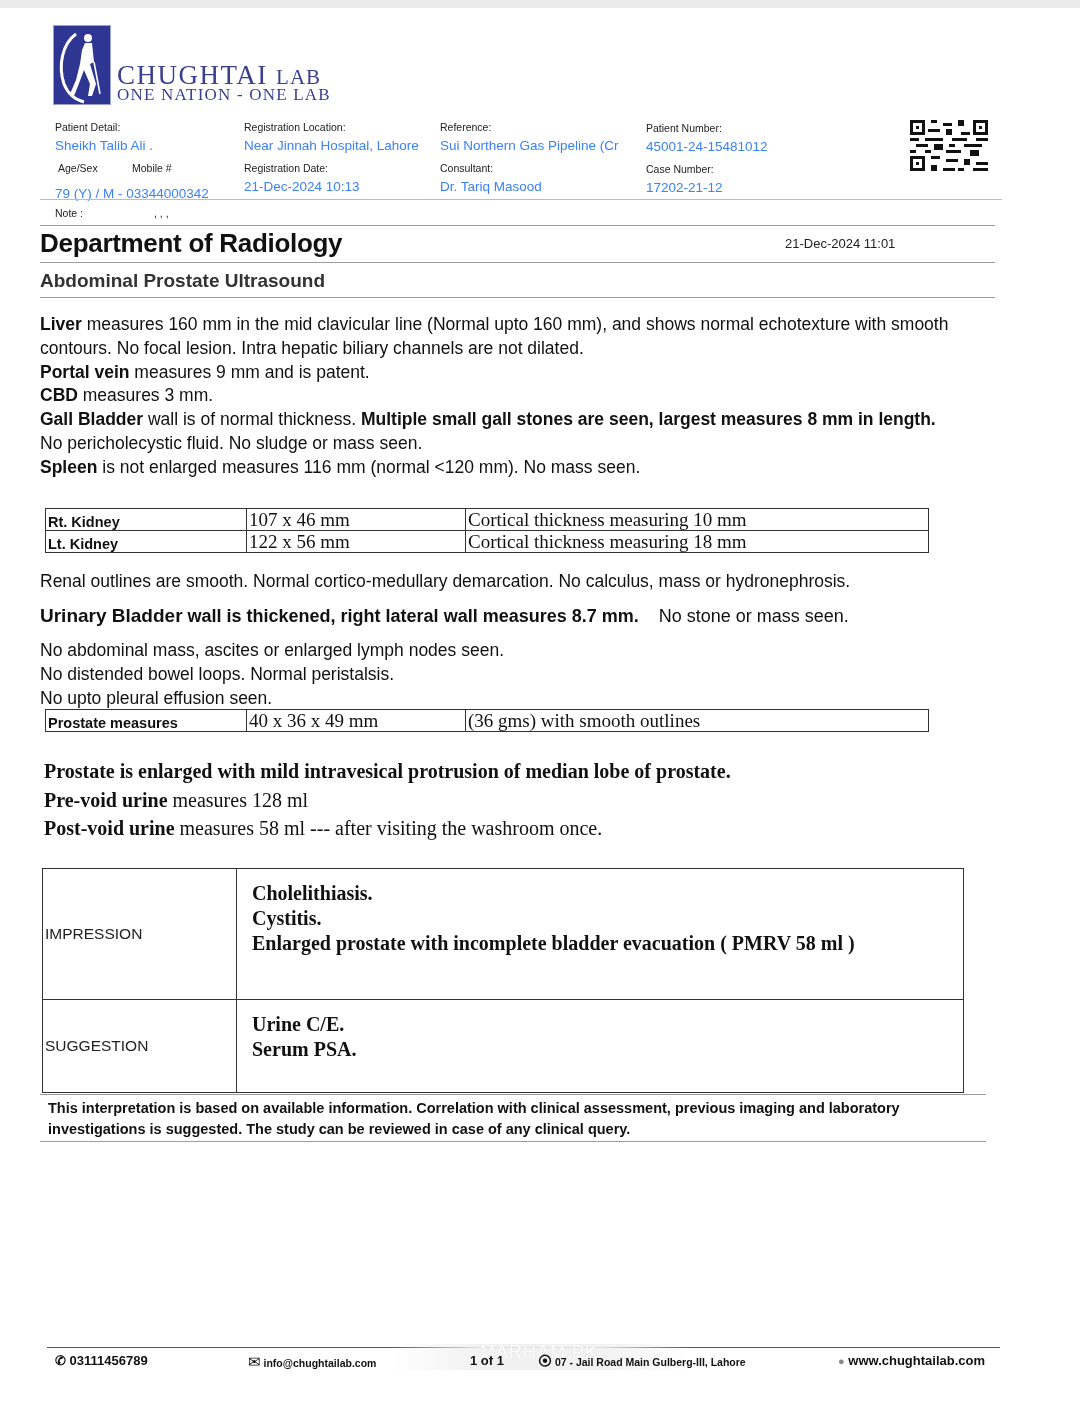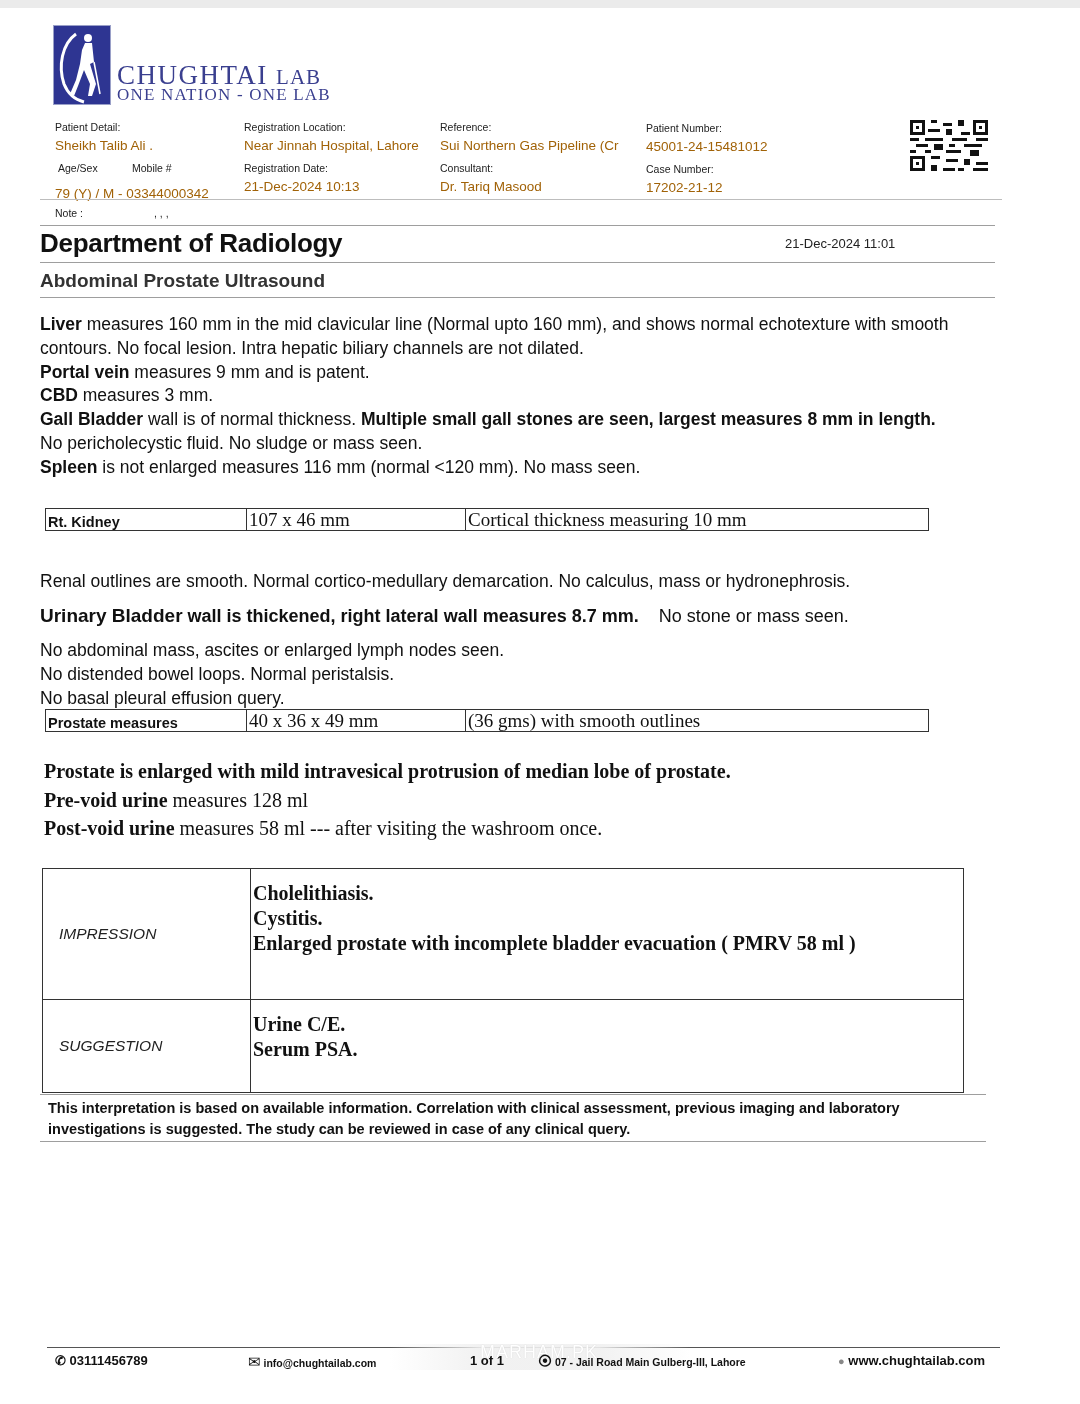--- a/index.html
+++ b/index.html
@@ -7,21 +7,21 @@
   .topbar { position: absolute; left: 0; top: 0; width: 1080px; height: 8px; background: #ebebeb; }
   .abs { position: absolute; }
   
   .logo-box { left: 53px; top: 25px; width: 56px; height: 78px; background: #2e3592; border: 1px solid #9aa0c8; }
   .logo-box svg { width: 100%; height: 100%; display: block; }
   .logo-text1 { left: 117px; top: 60px; font-family: "Liberation Serif", serif; font-size: 27px; color: #3a3f8f; letter-spacing: 1.5px; white-space: nowrap; }
   .logo-text1 .small { font-size: 21px; letter-spacing: 1px; }
   .logo-text2 { left: 117px; top: 85px; font-family: "Liberation Serif", serif; font-size: 17px; color: #3a3f8f; letter-spacing: 1.2px; white-space: nowrap; }
   
   .lbl { font-size: 10.5px; color: #222; white-space: nowrap; }
-  .val { font-size: 13.5px; color: #a16207; white-space: nowrap; font-weight: 500; }
+  .val { font-size: 13.5px; color: #3b82f6; white-space: nowrap; font-weight: 500; }
   .hr { position: absolute; height: 1px; background: #bdbdbd; }
   .hr.dark { background: #9e9e9e; }
   .qr { left: 910px; top: 119px; width: 78px; height: 52px; }
   
   .dept-title { left: 40px; top: 228px; font-size: 26px; font-weight: bold; color: #111; letter-spacing: -0.3px; }
   .dept-date { left: 785px; top: 236px; font-size: 13px; color: #222; }
   .subtitle { left: 40px; top: 270px; font-size: 19px; font-weight: bold; color: #333; }
   
   .findings { left: 40px; top: 313px; width: 920px; font-size: 17.5px; line-height: 23.8px; color: #111; }
   .findings b { font-weight: bold; }
@@ -34,22 +34,22 @@
   .line { position: absolute; left: 40px; font-size: 17.5px; color: #111; white-space: nowrap; }
   .bladder { left: 40px; top: 605px; font-size: 18px; white-space: nowrap; }
   .bladder .s1 { font-family: Liberation Sans, sans-serif; font-weight: bold; font-size: 19px; }
   .bladder .s2 { font-weight: bold; }
   .bladder .s3 { margin-left: 20px; }
   .prost { left: 40px; top: 755px; font-family: "Liberation Serif", serif; font-size: 20px; line-height: 24.5px; white-space: nowrap; }
   .prost p { margin: 4px; }
   
   table.imp { position: absolute; left: 42px; top: 868px; width: 922px; border-collapse: collapse; }
   table.imp td { border: 1px solid #333; vertical-align: top; }
-  table.imp td.k { width: 190px; font-size: 15.5px; vertical-align: middle; padding-left: 16px; color: #222; font-style: italic; }
-  table.imp td.c { font-family: "Liberation Serif", serif; font-weight: bold; font-size: 20px; line-height: 25px; padding: 12px 2px 0 2px; }
+  table.imp td.k { width: 190px; font-size: 15.5px; vertical-align: middle; padding-left: 2px; color: #222; }
+  table.imp td.c { font-family: "Liberation Serif", serif; font-weight: bold; font-size: 20px; line-height: 25px; padding: 12px 2px 0 15px; }
   table.imp tr.r1 td { height: 118px; }
   table.imp tr.r2 td { height: 80px; }
   .disclaimer { left: 48px; top: 1098px; width: 900px; font-size: 14.5px; font-weight: bold; line-height: 21px; color: #111; }
   
   .foot { font-size: 13px; font-weight: bold; white-space: nowrap; color: #111; }
   .foot.sm { font-size: 10.5px; }
   .watermark { left: 390px; top: 1344px; width: 300px; height: 26px; background: linear-gradient(90deg, rgba(255,255,255,0), rgba(240,240,240,0.9) 30%, rgba(240,240,240,0.9) 70%, rgba(255,255,255,0)); }
   .wm-text { left: 480px; top: 1342px; font-size: 18px; color: #ffffff; letter-spacing: 1px; text-shadow: 0 0 1px #ccc; }
 </style>
 </head>
@@ -148,32 +148,37 @@
   <p><b>Spleen</b><span> is not enlarged measures 116 mm (normal &lt;120 mm). No mass seen.</span></p>
 </div>
 
 <table class="meas" style="top:508px">
   <tbody>
       <tr>
     <td class="k">Rt. Kidney</td>
     <td class="v">107 x 46 mm</td>
     <td class="d">Cortical thickness measuring 10 mm</td>
   </tr>
+  <tr>
+    <td class="k">Lt. Kidney</td>
+    <td class="v">122 x 56 mm</td>
+    <td class="d">Cortical thickness measuring 18 mm</td>
+  </tr>
 </tbody>
   </table>
 
 <div class="line" style="top:571px">Renal outlines are smooth. Normal cortico-medullary demarcation. No calculus, mass or hydronephrosis.</div>
 
 <div class="abs bladder">
   <span class="s1">Urinary Bladder</span><span class="s2"> wall is thickened, right lateral wall measures 8.7 mm.</span><span class="s3">No stone or mass seen.</span>
 </div>
 
 <div class="line" style="top:640px">No abdominal mass, ascites or enlarged lymph nodes seen.</div>
 <div class="line" style="top:664px">No distended bowel loops. Normal peristalsis.</div>
-<div class="line" style="top:688px">No basal pleural effusion query.</div>
+<div class="line" style="top:688px">No upto pleural effusion seen.</div>
 
 <table class="meas" style="top:709px">
   <tbody>
       <tr>
     <td class="k">Prostate measures</td>
     <td class="v">40 x 36 x 49 mm</td>
     <td class="d">(36 gms) with smooth outlines</td>
   </tr>
 </tbody>
   </table>

